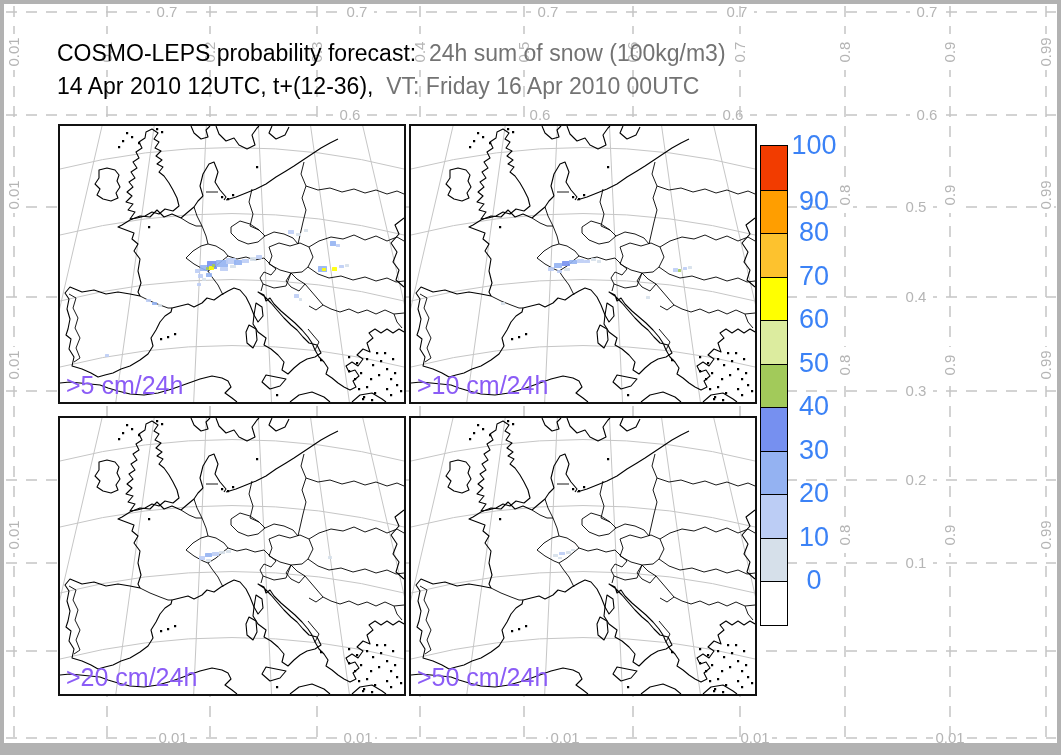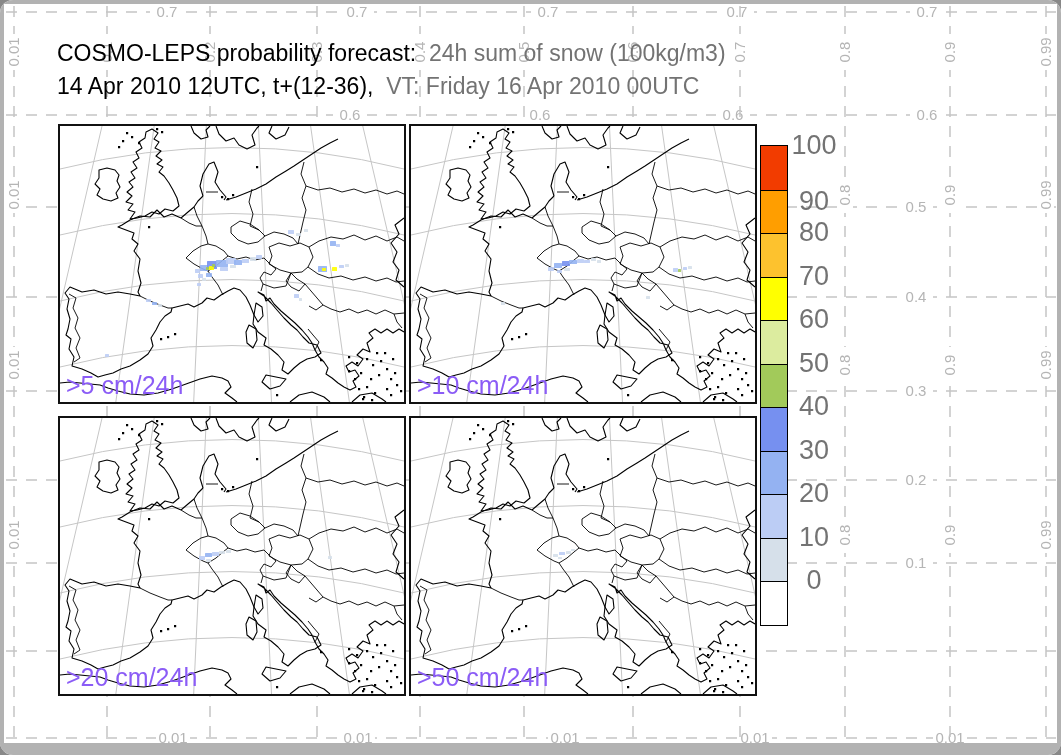--- a/index.html
+++ b/index.html
@@ -1,34 +1,34 @@
 <!DOCTYPE html>
 <html><head>
 <meta charset="utf-8">
 <style>
   html,body{margin:0;padding:0;background:#888;}
   #stage{position:relative;width:1061px;height:755px;background:#ffffff;overflow:hidden;
-         font-family:"Liberation Sans","DejaVu Sans",sans-serif;border-radius:13px;}
+         font-family:"Liberation Sans","DejaVu Sans",sans-serif;}
   .frame{position:absolute;background:#b2b2b2;z-index:9;}
   #frame-top{left:0;top:0;width:1061px;height:4px;}
   #frame-left{left:0;top:0;width:4px;height:755px;}
   #frame-right{left:1057px;top:0;width:4px;height:755px;}
   #frame-bottom{left:0;top:743px;width:1061px;height:12px;}
   #gridsvg{position:absolute;left:0;top:0;z-index:0;}
   #title-line1{position:absolute;left:57px;top:40px;font-size:23px;color:#000;z-index:3;white-space:pre;}
   #title-line2{position:absolute;left:57px;top:73px;font-size:23px;color:#000;z-index:3;white-space:pre;text-align:center;}
   .red{color:#737373;}
   .panel{position:absolute;width:344px;height:276px;background:#fff;border:2px solid #111;z-index:2;}
   .panel svg.map{position:absolute;left:0;top:0;}
   .plabel{position:absolute;left:6px;bottom:2px;font-size:25px;color:#8b5cf6;z-index:4;}
   #colorbar{position:absolute;left:760px;top:145px;width:26px;height:479px;border:1px solid #000;
             box-sizing:content-box;z-index:2;}
   .cb-block{width:26px;height:43.5px;box-sizing:border-box;}
   .cb-block + .cb-block{border-top:1px solid #000;}
-  .cb-label{position:absolute;width:56px;text-align:center;font-size:27px;color:#737373;z-index:3;}
+  .cb-label{position:absolute;width:56px;text-align:center;font-size:27px;color:#3b82f6;z-index:3;}
   #footer{position:absolute;left:57px;top:705px;font-size:12px;font-weight:bold;z-index:3;}
 </style>
 </head>
 <body>
 
 <div id="stage">
 
   <svg id="gridsvg" width="1061" height="755">
       <line x1="6" y1="12" x2="1056" y2="12" stroke="#c5c5c5" stroke-width="1.5" stroke-dasharray="11 9"></line>
       <rect x="150" y="3" width="34" height="18" fill="#fff"></rect>

